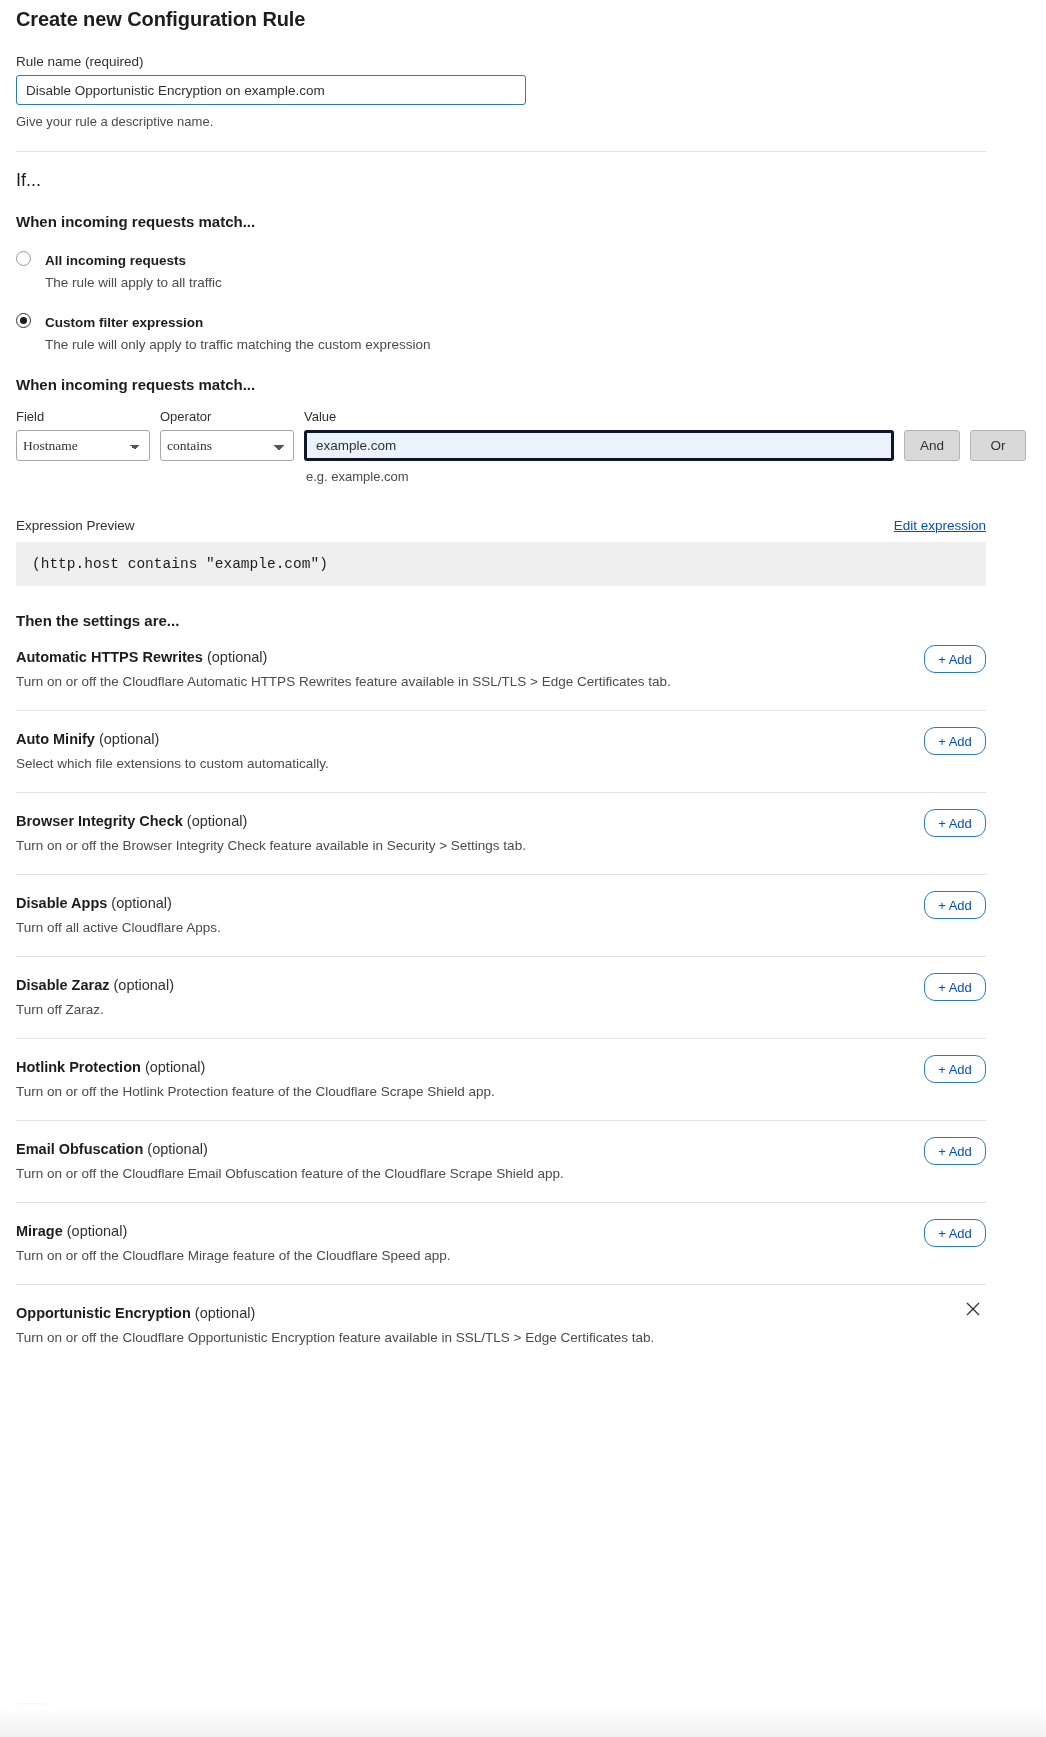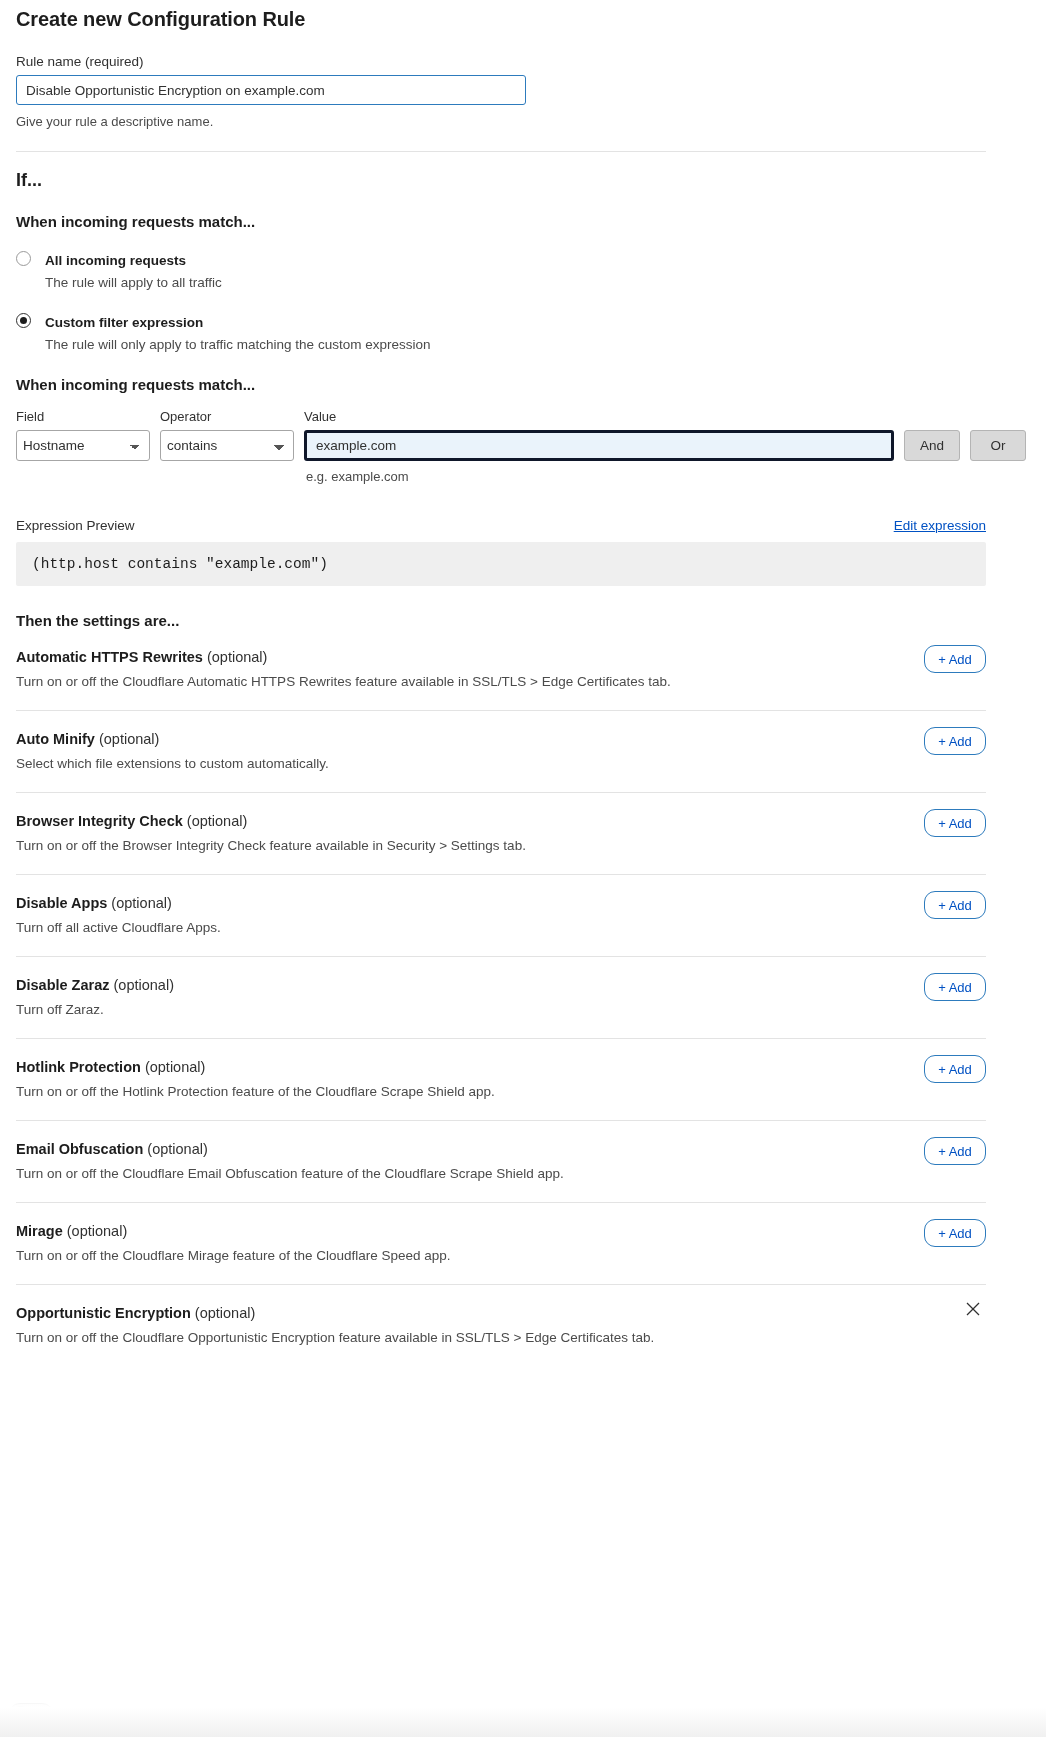--- a/index.html
+++ b/index.html
@@ -48,21 +48,21 @@
     color: #4b4b4b;
     margin-top: 9px;
   }
   .divider {
     border: none;
     border-top: 1px solid #e3e3e3;
     margin: 22px 0 0 0;
   }
   .section-title {
     font-size: 18px;
-    font-weight: bold;
+    font-weight: normal;
     color: #1d1d1d;
     margin-top: 18px;
   }
   .subsection-title {
     font-size: 15px;
     font-weight: bold;
     color: #1d1d1d;
     margin-top: 22px;
   }
   .radio-row {
@@ -110,21 +110,21 @@
     font-size: 13px;
     color: #313131;
     margin-bottom: 6px;
   }
   select.ctrl {
     height: 31px;
     border: 1px solid #a6a6a6;
     border-radius: 3px;
     background: #fff;
     font-size: 13.5px;
-    font-family: Liberation Sans, sans-serif;
+    font-family: Liberation Serif, serif;
     color: #313131;
     padding: 0 6px;
     -webkit-appearance: none;
     appearance: none;
     background-image:
       linear-gradient(45deg, transparent 50%, #555 50%),
       linear-gradient(135deg, #555 50%, transparent 50%);
     background-position:
       calc(100% - 14px) 14px,
       calc(100% - 9px) 14px;

